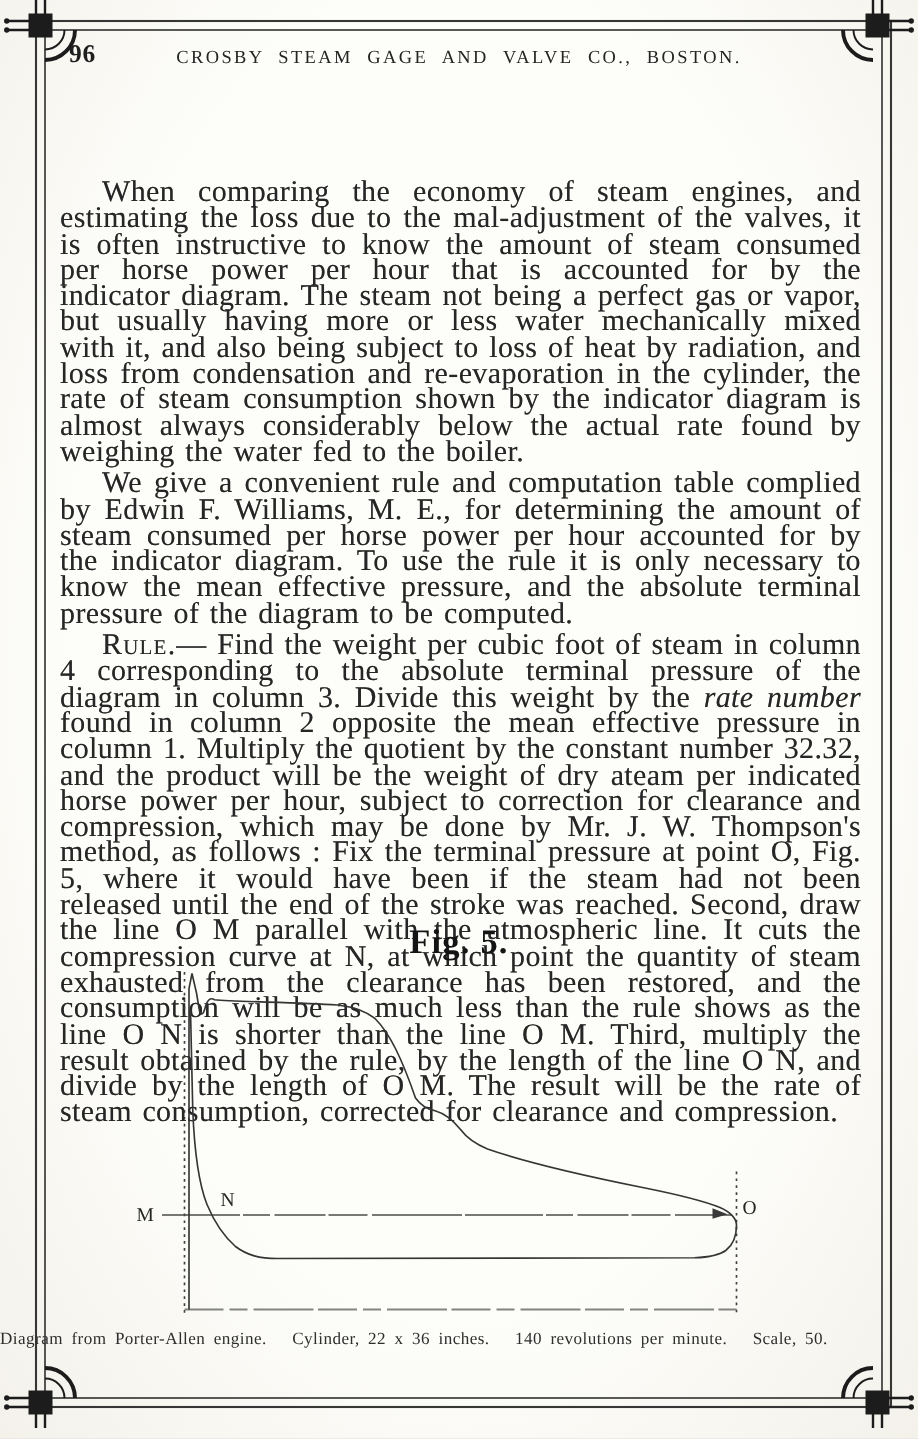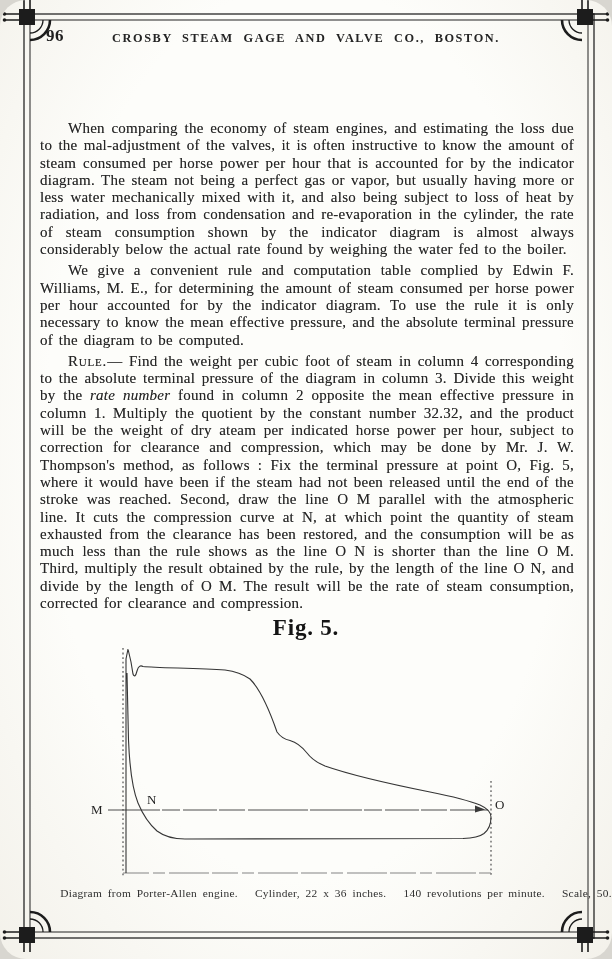--- a/index.html
+++ b/index.html
@@ -5,61 +5,60 @@
   html,body{margin:0;padding:0;background:#d8d6d0;}
   .page{
     position:relative;
     width:612px;height:959px;
     margin:0 auto;
     background:#fbfaf6;
     background-image:radial-gradient(ellipse at 50% 45%, #fdfdfa 60%, #f3f1ea 100%);
     font-family:"Liberation Serif","DejaVu Serif",serif;
     color:#1f1f1f;
     overflow:hidden;
-    border-radius:26px;
   }
   .border-svg{position:absolute;left:0;top:0;}
   .pagenum{
     position:absolute;left:46px;top:26px;
     font-size:17px;font-weight:bold;letter-spacing:.5px;
   }
   .runhead{
     position:absolute;left:0;top:31px;width:100%;
     text-align:center;
-    font-size:12.3px;font-weight:bold;
+    font-size:12.3px;font-weight:normal;
     letter-spacing:1.6px;word-spacing:5px;
     color:#242424;
   }
   .title{
     position:absolute;left:0;top:84px;width:100%;
     margin:0;text-align:center;
     font-size:16.5px;font-weight:bold;letter-spacing:1.6px;
     color:#151515;
   }
   .body{
     position:absolute;left:40px;top:120px;width:534px;
-    font-size:15px;line-height:17.3px;
+    font-size:20px;line-height:17.3px;
     text-align:justify;
     letter-spacing:.25px;word-spacing:1.8px;
     color:#262626;
     text-shadow:0 0 .4px rgba(20,20,20,.45);
   }
   .body p{margin:0 0 4px 0;text-indent:28px;}
   .smallcaps{font-variant:small-caps;letter-spacing:.8px;}
   .figtitle{
     position:absolute;left:0;top:615px;width:100%;
     text-align:center;
     font-size:23px;font-weight:bold;letter-spacing:.8px;
     color:#141414;
   }
   .figure-svg{position:absolute;left:85px;top:645px;}
   .fig-label{font-family:"Liberation Serif","DejaVu Serif",serif;font-size:13px;fill:#242424;}
   .caption{
     position:absolute;left:0;top:887px;width:100%;
-    text-align:right;
+    text-align:left;
     font-size:11.4px;letter-spacing:.3px;word-spacing:2.5px;
     color:#2e2e2e;
     white-space:pre;
   }
 </style>
 </head>
 <body>
 
 <div class="page">
 

